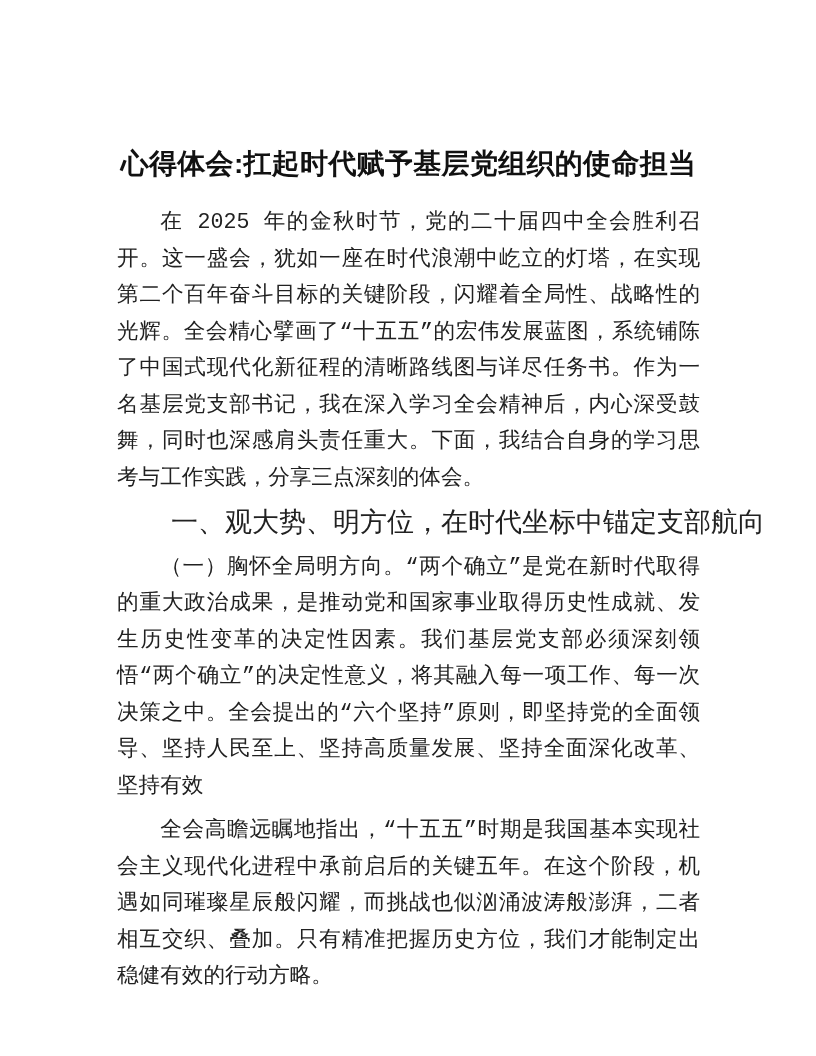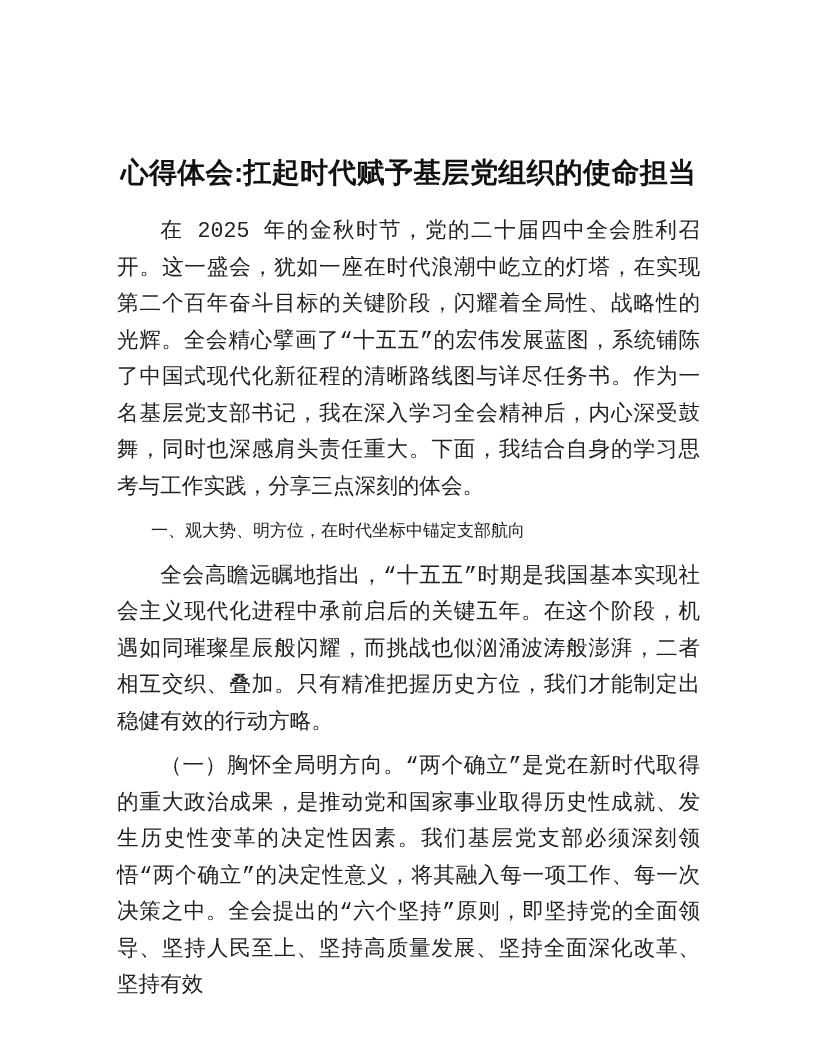--- a/index.html
+++ b/index.html
@@ -27,54 +27,54 @@
 
   .doc-title {
     font-family: Liberation Sans, sans-serif;
     font-weight: 700;
     font-size: 28px;
     line-height: 44px;
     letter-spacing: 0.3px;
     color: var(--title-color);
     text-align: center;
     white-space: nowrap;
-    margin: 12px 0 18px 0;
+    margin: 3px 0 18px 0;
   }
 
   .para {
     font-family: Liberation Mono, monospace;
     font-size: 21.6px;
     line-height: 36.5px;
     color: var(--body-color);
     text-align: justify;
     text-justify: inter-ideograph;
     text-indent: 2em;
     margin: 0 0 8px 0;
     word-break: break-all;
   }
 
   .section-heading {
     font-family: "Liberation Serif", serif;
-    font-size: 17px;
+    font-size: 27px;
     line-height: 36.5px;
     color: var(--body-color);
     text-align: left;
     text-indent: 2em;
     margin: 0 0 8px 0;
     white-space: nowrap;
   }
 </style>
 </head>
 <body>
 
 <div class="page">
   <div class="content">
     <h1 class="doc-title">心得体会:扛起时代赋予基层党组织的使命担当</h1>
 
     <p class="para">在 2025 年的金秋时节，党的二十届四中全会胜利召开。这一盛会，犹如一座在时代浪潮中屹立的灯塔，在实现第二个百年奋斗目标的关键阶段，闪耀着全局性、战略性的光辉。全会精心擘画了“十五五”的宏伟发展蓝图，系统铺陈了中国式现代化新征程的清晰路线图与详尽任务书。作为一名基层党支部书记，我在深入学习全会精神后，内心深受鼓舞，同时也深感肩头责任重大。下面，我结合自身的学习思考与工作实践，分享三点深刻的体会。</p>
 
     <p class="section-heading">一、观大势、明方位，在时代坐标中锚定支部航向</p>
 
+    <p class="para">（一）胸怀全局明方向。“两个确立”是党在新时代取得的重大政治成果，是推动党和国家事业取得历史性成就、发生历史性变革的决定性因素。我们基层党支部必须深刻领悟“两个确立”的决定性意义，将其融入每一项工作、每一次决策之中。全会提出的“六个坚持”原则，即坚持党的全面领导、坚持人民至上、坚持高质量发展、坚持全面深化改革、坚持有效</p>
+
     <p class="para">全会高瞻远瞩地指出，“十五五”时期是我国基本实现社会主义现代化进程中承前启后的关键五年。在这个阶段，机遇如同璀璨星辰般闪耀，而挑战也似汹涌波涛般澎湃，二者相互交织、叠加。只有精准把握历史方位，我们才能制定出稳健有效的行动方略。</p>
-
-    <p class="para">（一）胸怀全局明方向。“两个确立”是党在新时代取得的重大政治成果，是推动党和国家事业取得历史性成就、发生历史性变革的决定性因素。我们基层党支部必须深刻领悟“两个确立”的决定性意义，将其融入每一项工作、每一次决策之中。全会提出的“六个坚持”原则，即坚持党的全面领导、坚持人民至上、坚持高质量发展、坚持全面深化改革、坚持有效</p>
   </div>
 </div>
 
 </body></html>

